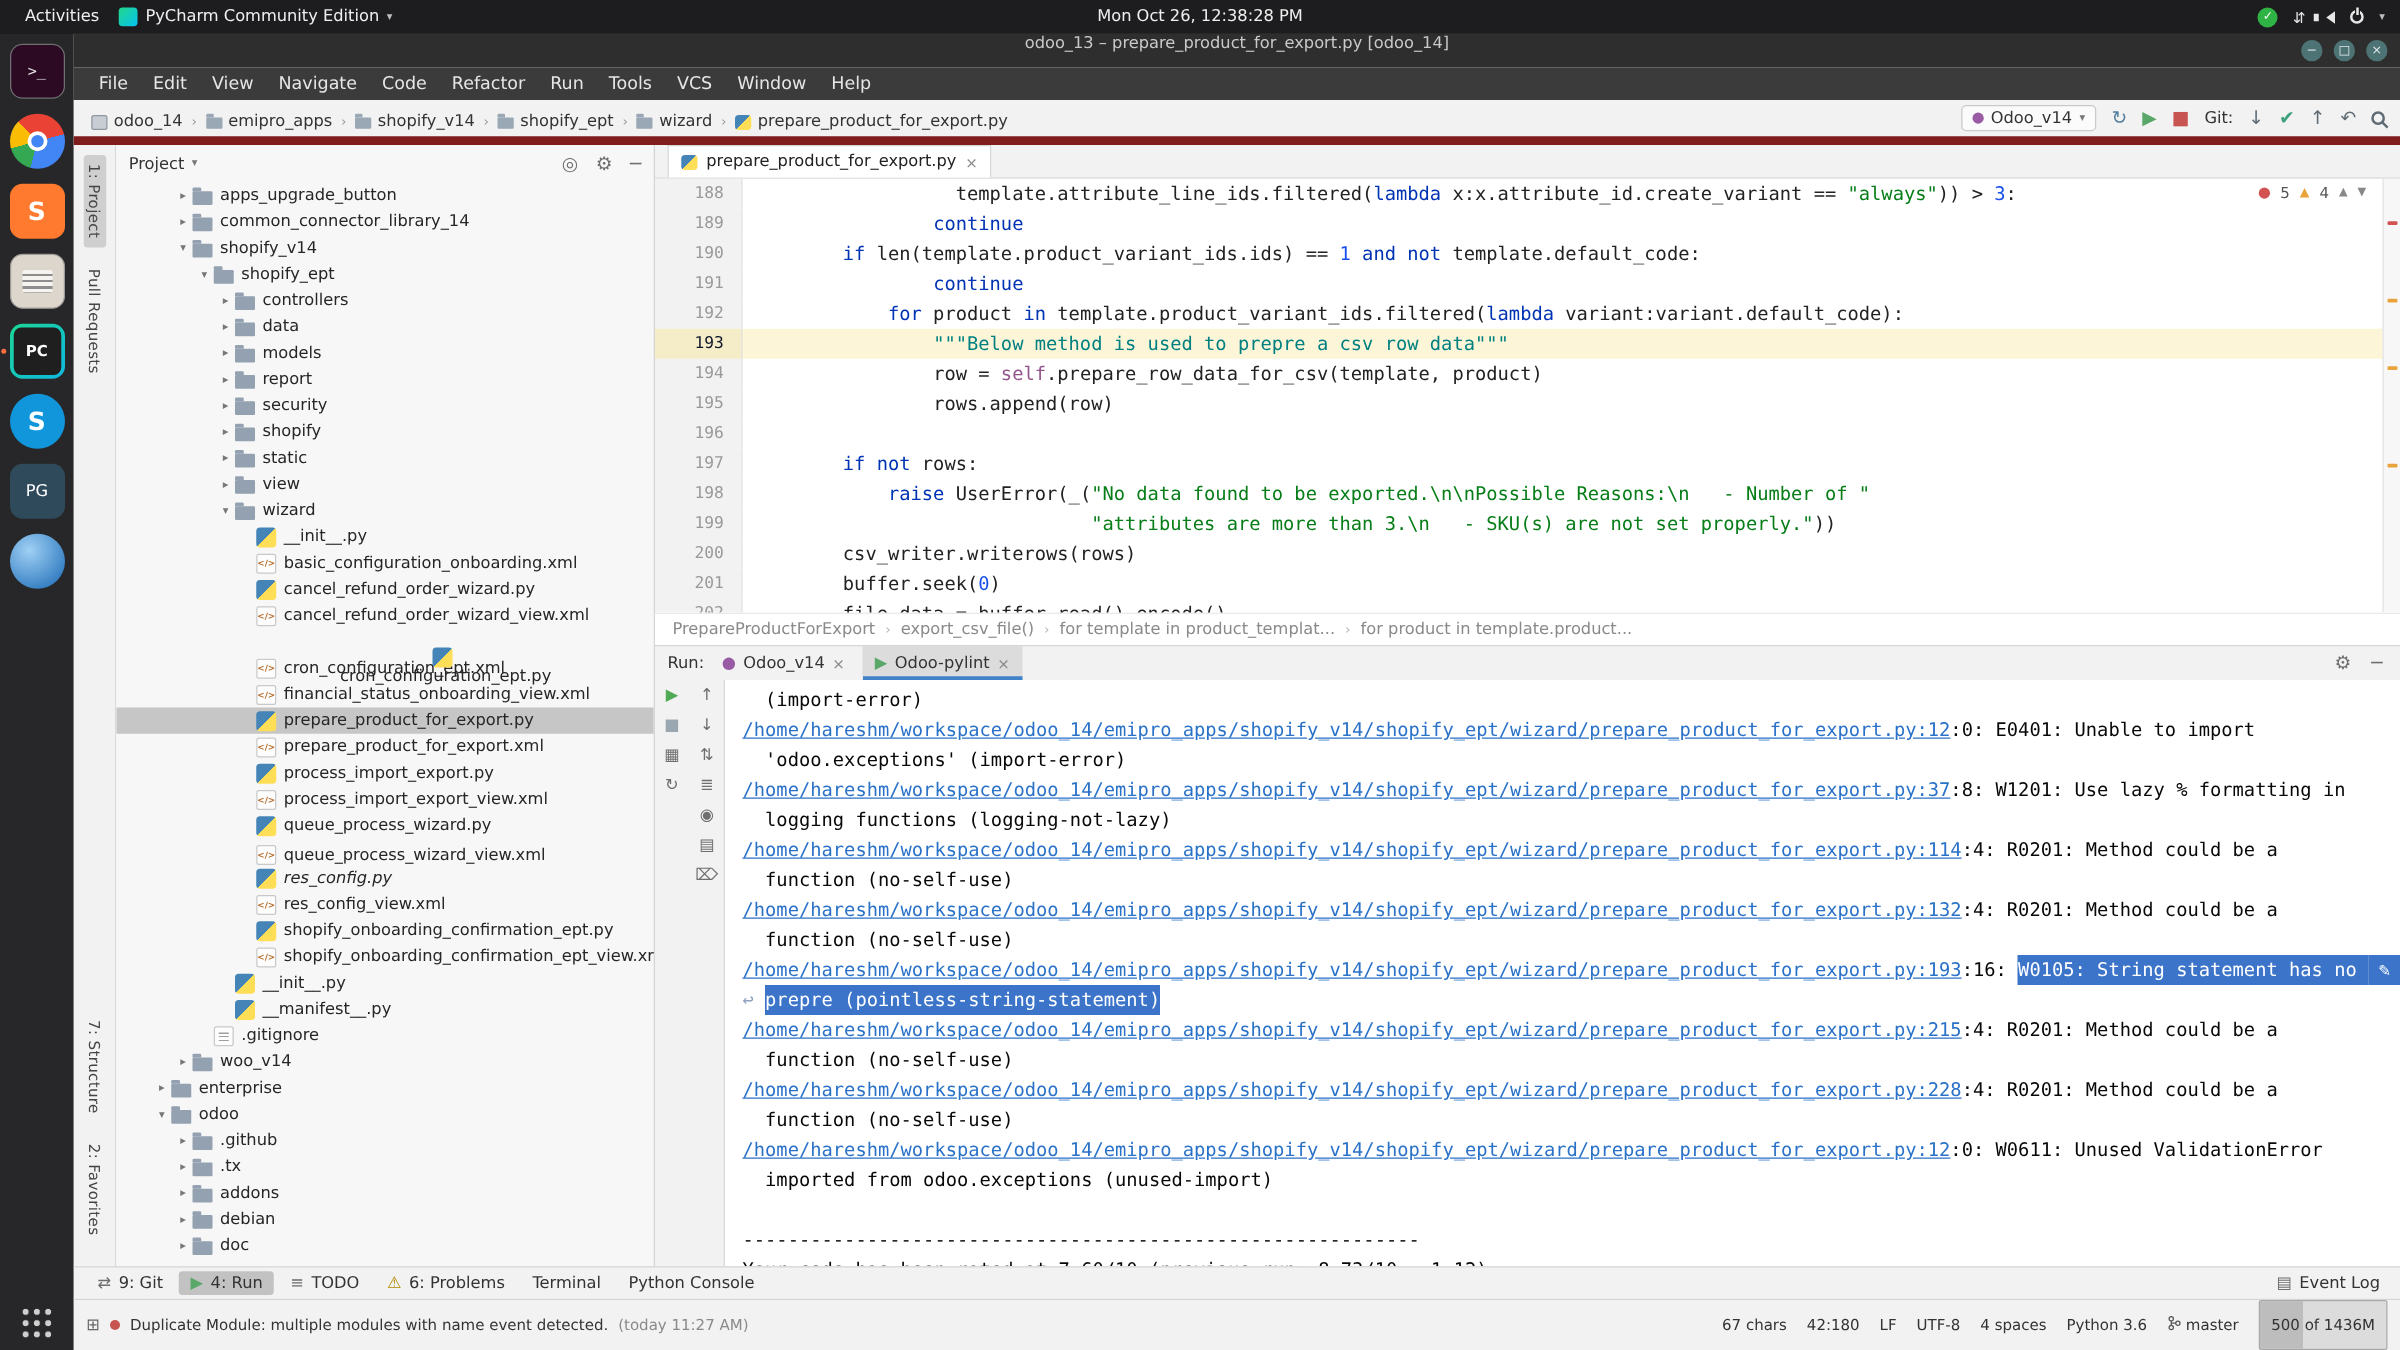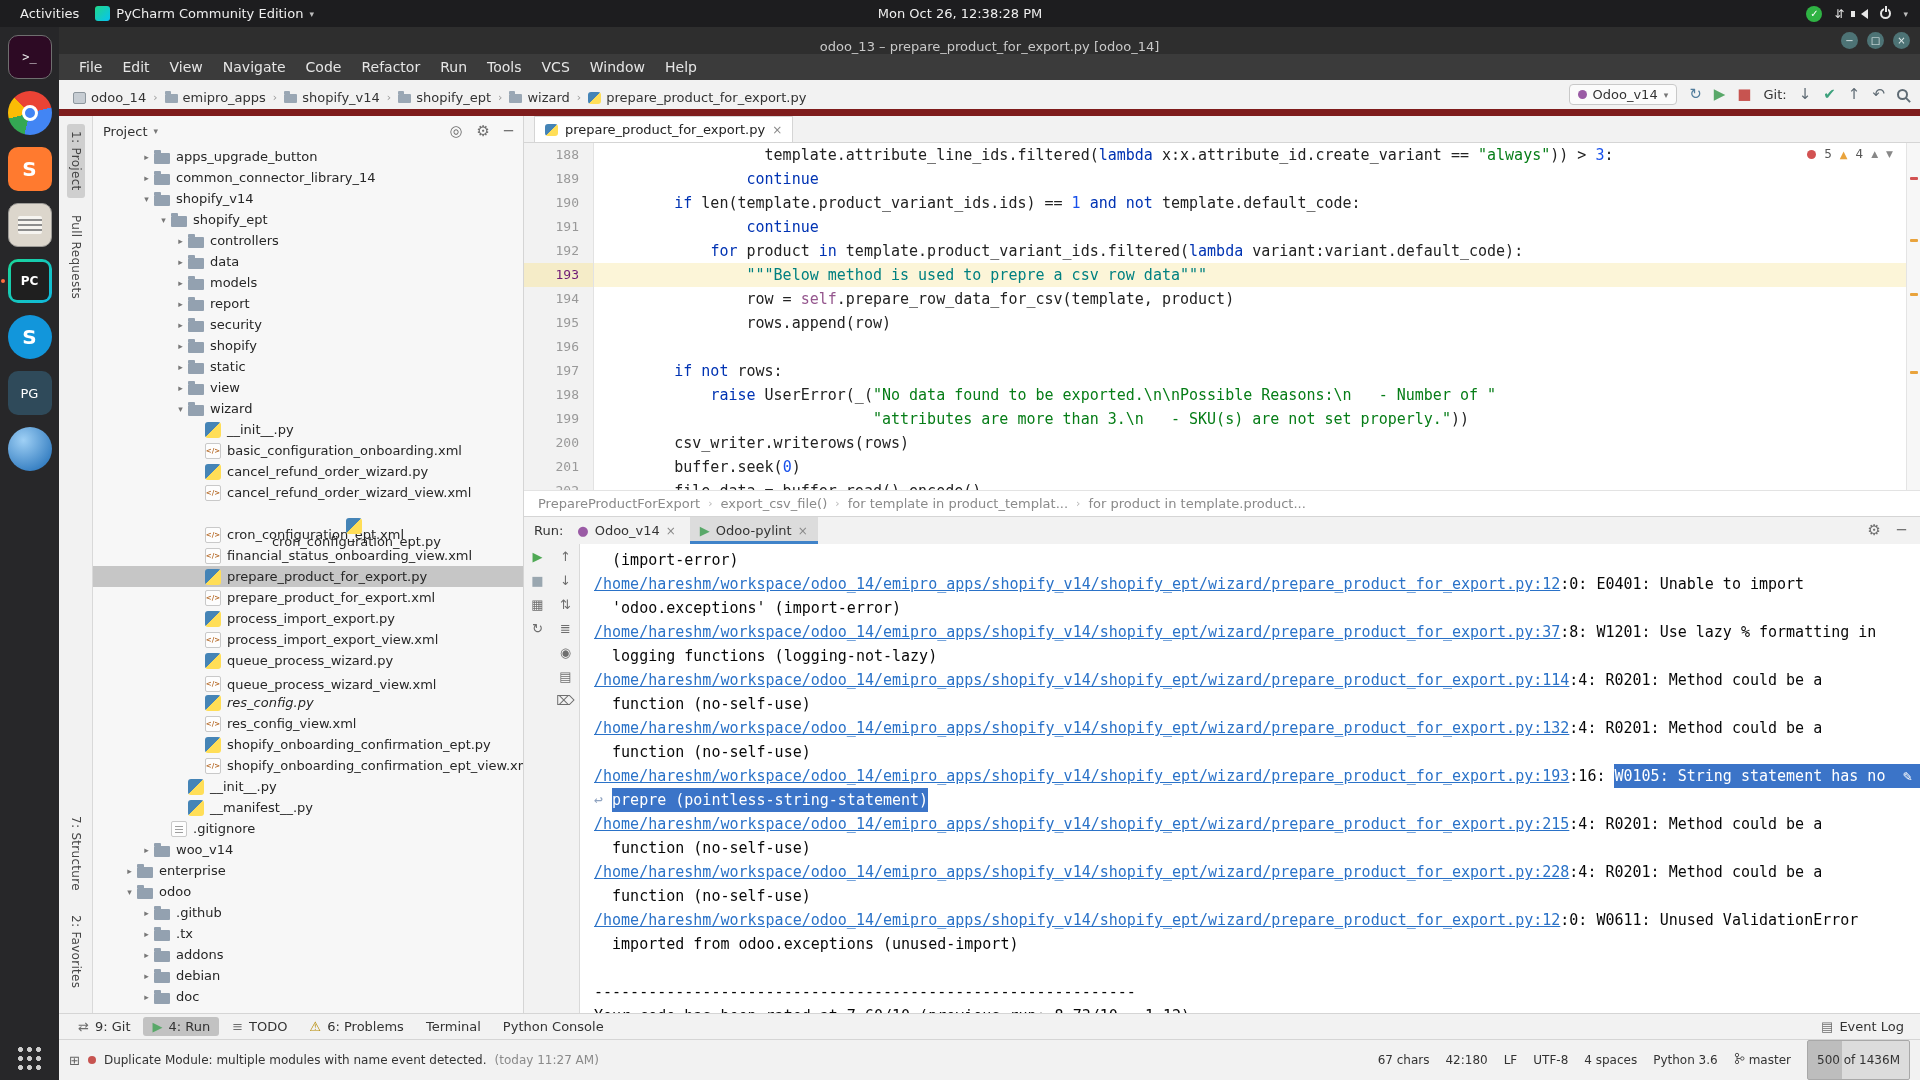--- a/index.html
+++ b/index.html
@@ -36,21 +36,21 @@
   .di-files .fl{width:24px;height:18px;background:repeating-linear-gradient(#f6f4f0 0 3px,#8d8d8d 3px 5px);border-radius:2px}
   .di-pycharm{background:linear-gradient(135deg,#1bd696,#0fb8e0);padding:3px}
   .di-pycharm .pcin{width:100%;height:100%;background:#1f1f1f;color:#fff;font-size:12px;font-weight:bold;display:flex;align-items:center;justify-content:center;border-radius:6px}
   .di-skype{border-radius:50%;background:#1296db;color:#fff;font-weight:bold;font-size:20px}
   .di-postgres{background:#2f4a5a;color:#fff;font-weight:normal;font-size:13px}
   .di-blue{border-radius:50%;background:radial-gradient(circle at 35% 30%,#9fd0f5,#1767b3)}
   .apps-grid{margin-top:auto;width:27px;height:27px;background-image:radial-gradient(circle,#cfcfcf 2.2px,transparent 2.7px);background-size:9px 9px}
 
   
   #win{flex:1;display:flex;flex-direction:column;min-width:0;background:#fff}
-  #titlebar{flex:0 0 27px;background:#2e2e2e;color:#c9c9c9;font-size:13px;display:flex;align-items:flex-end;justify-content:center;position:relative}
+  #titlebar{flex:0 0 27px;background:#2e2e2e;color:#c9c9c9;font-size:13px;display:flex;align-items:flex-start;justify-content:center;position:relative}
   .winbtns{position:absolute;right:10px;top:0;bottom:0;display:flex;align-items:center;gap:9px}
   .winbtn{width:17px;height:17px;border-radius:50%;background:#4d7375;color:#dfe9e9;font-size:10px;display:flex;align-items:center;justify-content:center}
   #menubar{flex:0 0 26px;background:#3b3b3b;color:#e6e6e6;display:flex;align-items:center;font-size:14px;padding-left:10px}
   .menu-item{padding:0 10px}
   #navbar{flex:0 0 28px;background:#f2f2f2;border-bottom:7px solid #7f1d1d;display:flex;align-items:flex-end;font-size:13px;color:#333;padding:4px 12px}
   #nav-crumbs{display:flex;align-items:center}
   .crumb{display:flex;align-items:center;gap:5px;padding:0 2px}
   .crumb-sep{color:#999;padding:0 5px;font-size:11px}
   .ci{display:inline-block;width:13px;height:12px;position:relative}
   .ci-folder{background:#9aa7b4;height:9px;margin-top:2px;border-radius:1px}
@@ -90,21 +90,21 @@
 
   
   #editor-col{flex:1;display:flex;flex-direction:column;min-width:0}
   #tabbar{flex:0 0 27px;background:#f2f2f2;border-bottom:1px solid #d5d5d5;display:flex;align-items:flex-end;padding-left:10px}
   .etab{height:26px;background:#fff;border:1px solid #d5d5d5;border-bottom:none;display:flex;align-items:center;gap:7px;padding:0 10px;font-size:13px;color:#222}
   .etab .x{color:#888;font-size:12px}
   #editor{flex:0 0 347px;position:relative;overflow:hidden;background:#fff;font-family:"DejaVu Sans Mono",monospace;font-size:15px}
   .code-line{display:flex;height:24px;line-height:24px;white-space:pre}
   .gut{flex:0 0 70px;text-align:right;padding-right:14px;color:#999;font-size:13px;background:#f2f2f2;border-right:1px solid #e2e2e2}
   .code-line.hl{background:#fcf5d8}
-  .code-line.hl .gut{background:#f5ecc8;color:#701a75}
+  .code-line.hl .gut{background:#f5ecc8;color:#0f172a}
   .ct{padding-left:8px}
   .tok-k{color:#0033b3}
   .tok-s{color:#067d17}
   .tok-d{color:#008080}
   .tok-n{color:#1750eb}
   .tok-sf{color:#94558d}
   #markers{position:absolute;top:3px;right:22px;display:flex;gap:8px;align-items:center;font-size:12px;color:#555;font-family:"DejaVu Sans",sans-serif;background:#ffffffcc;padding:1px 5px;border-radius:3px}
   .err-dot{width:9px;height:9px;border-radius:50%;background:#d25252;display:inline-block}
   .warn-tri{color:#e9a33c;font-size:10px}
   .mk-chev{color:#888;font-size:9px}

